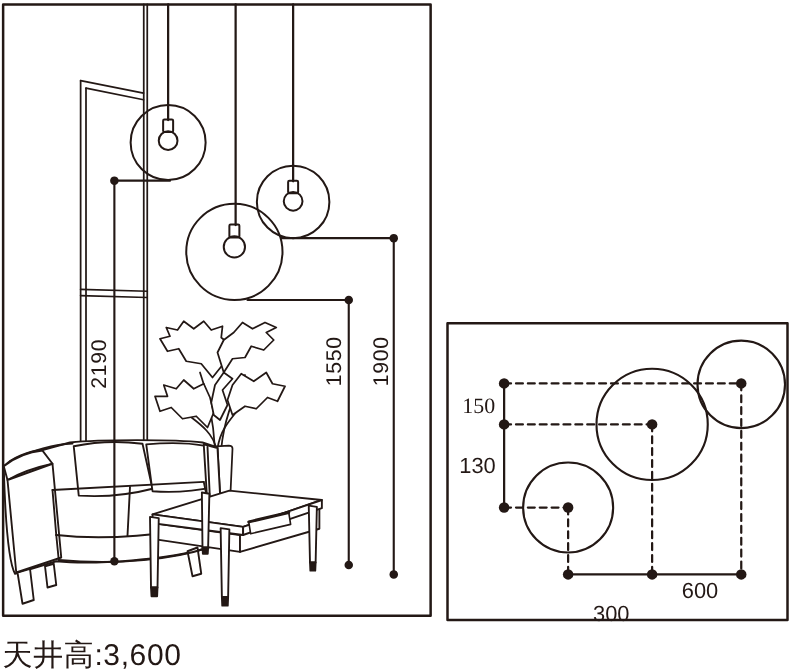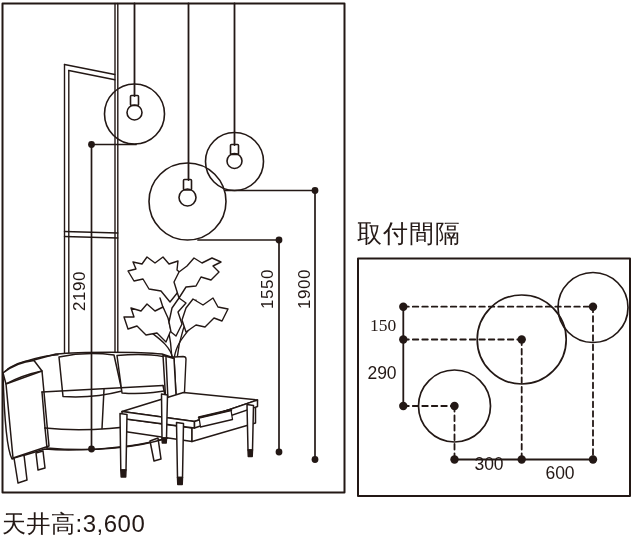--- a/index.html
+++ b/index.html
@@ -168,19 +168,18 @@
       </g>
     </g>
   </svg>
 
   <div class="lbl dim-v" style="left:80px;top:291px;">2190</div>
   <div class="lbl dim-v" style="left:268px;top:289px;">1550</div>
   <div class="lbl dim-v" style="left:304.5px;top:289px;">1900</div>
 
   <div class="lbl ceiling">天井高:3,600</div>
 
-  <div class="lbl diag-title">取付間隔</div>
 
   <div class="lbl dim-h" style="left:383px;top:324.5px;font-family:Liberation Serif, serif;">150</div>
-  <div class="lbl dim-h" style="left:382px;top:373px;">290</div>
-  <div class="lbl dim-h" style="left:489px;top:464px;">300</div>
+  <div class="lbl dim-h" style="left:382px;top:373px;">130</div>
+  <div class="lbl dim-h" style="left:489px;top:491px;">300</div>
   <div class="lbl dim-h" style="left:560px;top:472.5px;">600</div>
 </div>
 
 </body></html>

